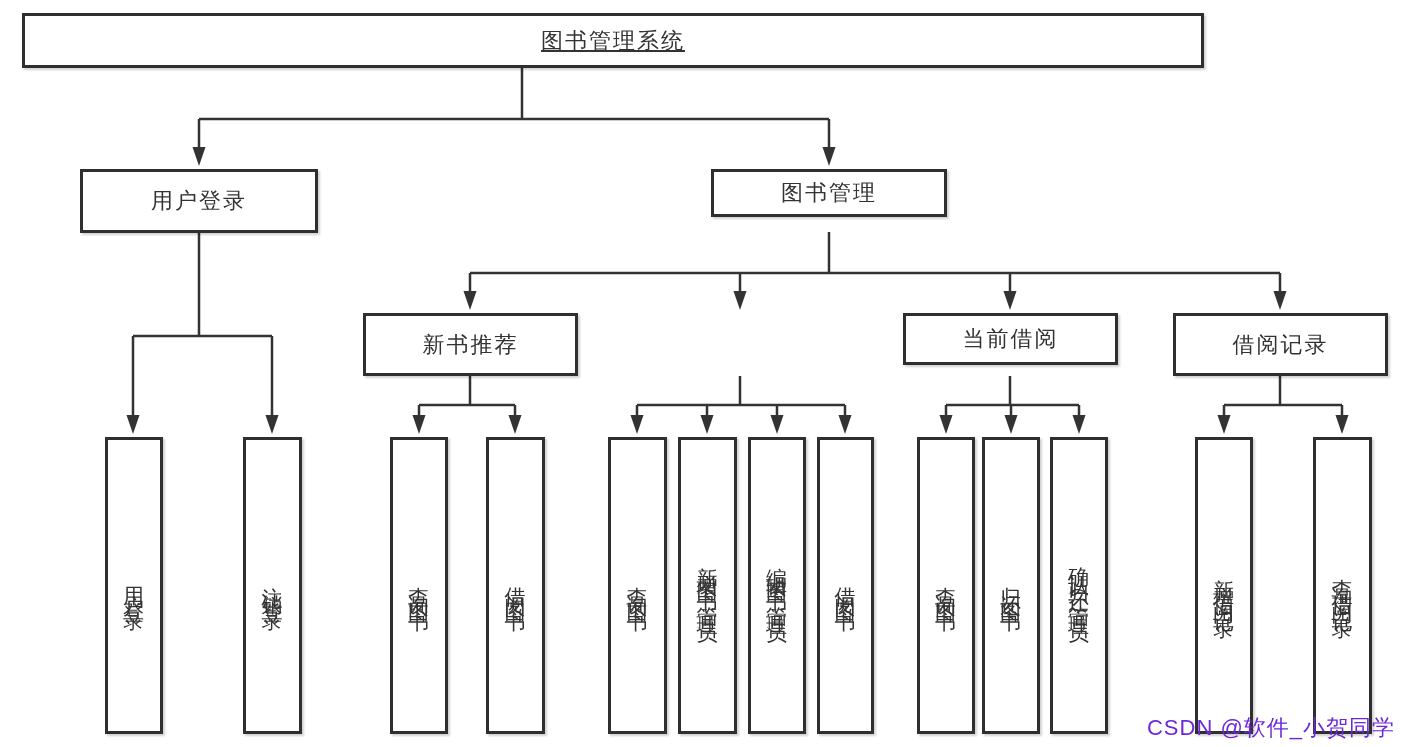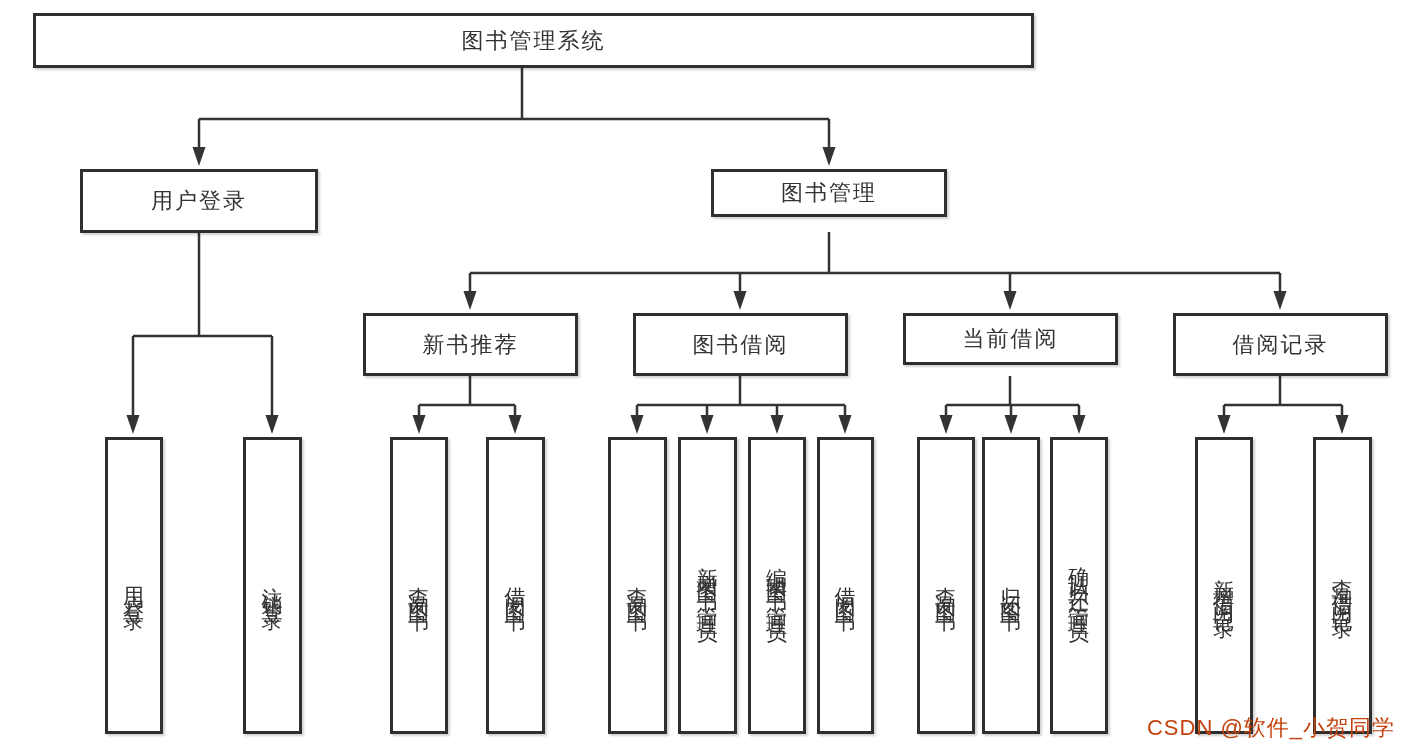--- a/index.html
+++ b/index.html
@@ -17,21 +17,21 @@
     box-shadow:2px 2px 2px rgba(0,0,0,0.18);
   }
   .h-label { letter-spacing:2px; white-space:nowrap; }
   .v-label {
     writing-mode:vertical-rl; text-orientation:mixed;
     letter-spacing:8px; font-size:21px; line-height:1;
     white-space:nowrap;
   }
   #watermark {
     position:absolute; right:10px; bottom:4px; z-index:3;
-    font-size:22px; color:#c2410c; letter-spacing:1px;
+    font-size:22px; color:#6d28d9; letter-spacing:1px;
     pointer-events:none; white-space:nowrap;
   }
 </style>
 </head>
 <body>
 
 <div id="canvas">
 
   <svg id="wires" width="1405" height="747" viewBox="0 0 1405 747">
     <g stroke="#333333" stroke-width="2.5" fill="none">
@@ -80,36 +80,33 @@
       <polygon points="770.5,415 783.5,415 777,434"></polygon>
       <polygon points="838.5,415 851.5,415 845,434"></polygon>
       <polygon points="939.5,415 952.5,415 946,434"></polygon>
       <polygon points="1004.5,415 1017.5,415 1011,434"></polygon>
       <polygon points="1072.5,415 1085.5,415 1079,434"></polygon>
       <polygon points="1217.5,415 1230.5,415 1224,434"></polygon>
       <polygon points="1335.5,415 1348.5,415 1342,434"></polygon>
     </g>
   </svg>
 
-  <div class="box" style="left:33px; top:13px; width:1001px; height:55px;">
+  <div class="box" style="left:22px; top:13px; width:1182px; height:55px;text-decoration:underline;">
     <span class="h-label">图书管理系统</span>
   </div>
 
   <div class="box" style="left:80px; top:169px; width:238px; height:64px;">
     <span class="h-label">用户登录</span>
   </div>
   <div class="box" style="left:711px; top:169px; width:236px; height:48px;">
     <span class="h-label">图书管理</span>
   </div>
 
   <div class="box" style="left:363px; top:313px; width:215px; height:63px;">
     <span class="h-label">新书推荐</span>
-  </div>
-  <div class="box" style="left:633px; top:313px; width:215px; height:63px;">
-    <span class="h-label">图书借阅</span>
   </div>
   <div class="box" style="left:903px; top:313px; width:215px; height:52px;">
     <span class="h-label">当前借阅</span>
   </div>
   <div class="box" style="left:1173px; top:313px; width:215px; height:63px;">
     <span class="h-label">借阅记录</span>
   </div>
 
   <div class="box" style="left:105px; top:437px; width:58px; height:297px;">
     <span class="v-label">用户登录</span>

